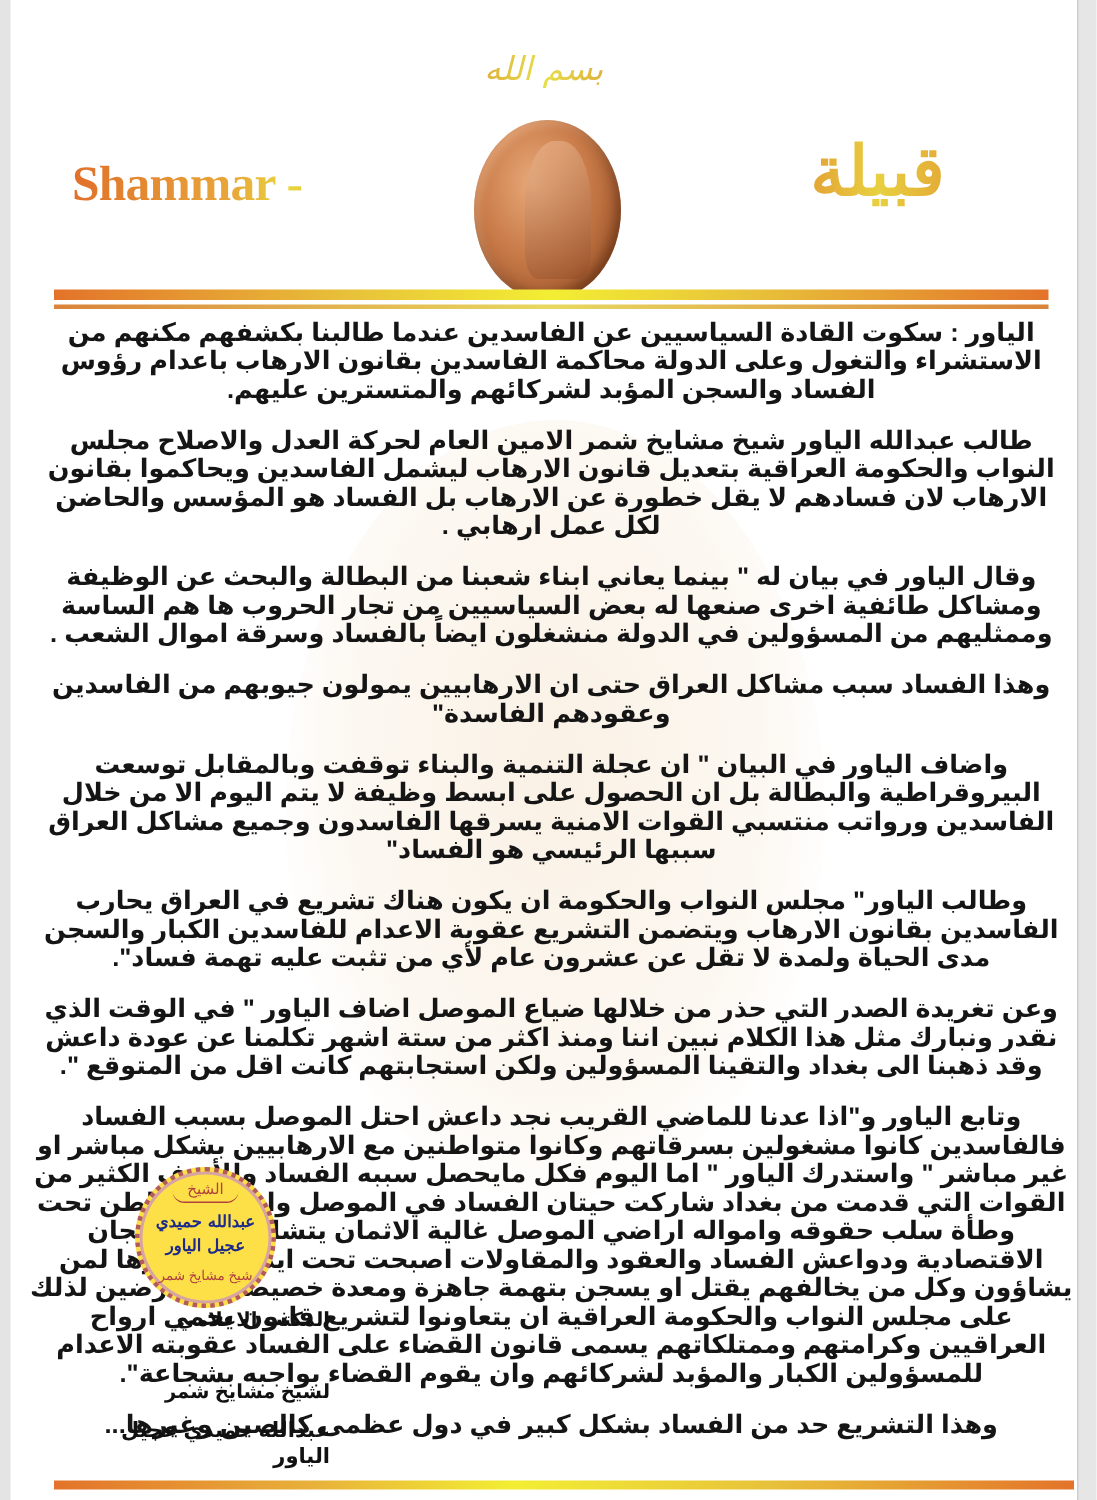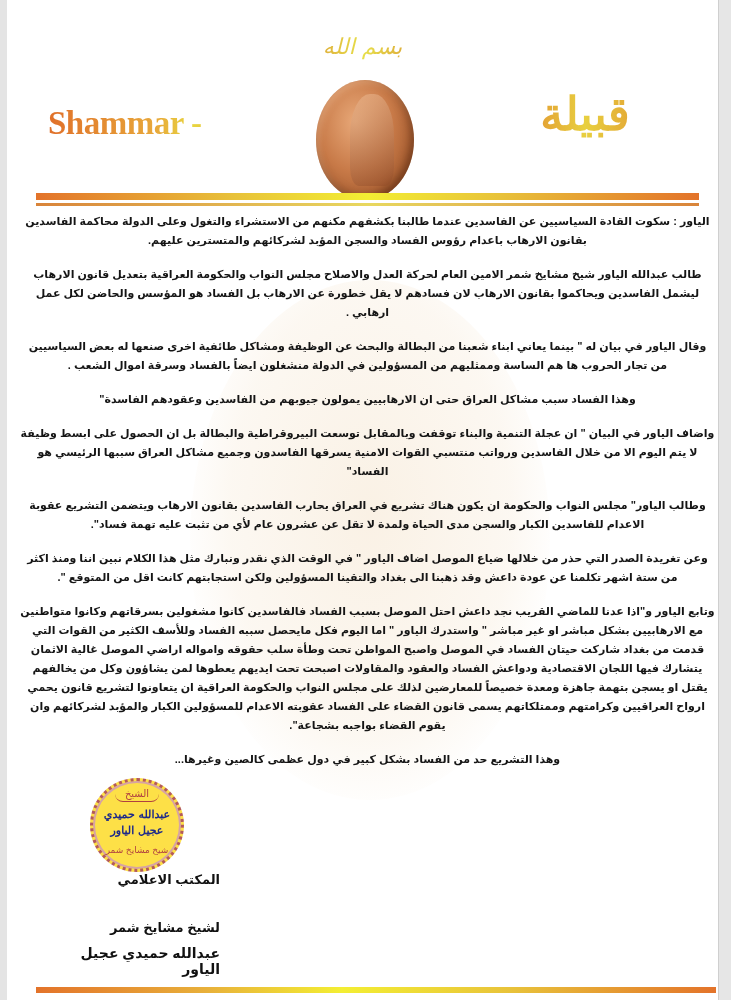--- a/index.html
+++ b/index.html
@@ -56,21 +56,21 @@
 
     .watermark {
       position: absolute; left: 190px; top: 280px; width: 360px; height: 520px;
       border-radius: 50%;
       background: radial-gradient(ellipse at 50% 45%, rgba(240,215,180,0.35) 0%, rgba(240,215,180,0.18) 55%, rgba(255,255,255,0) 75%);
     }
 
     .body-text {
       position: absolute; left: 20px; top: 212px; width: 695px;
       direction: rtl; text-align: center;
-      font-size: 11px; font-weight: bold; color: #151515;
+      font-size: 17px; font-weight: bold; color: #151515;
       line-height: 19px;
     }
     .body-text p { margin: 0 0 15px 0; }
 
     .sign-block { position: absolute; left: 40px; top: 778px; width: 180px; height: 200px; }
     .seal {
       position: absolute; left: 50px; top: 0; width: 88px; height: 88px;
       border-radius: 50%;
       border: 3px dotted #b35a5a;
       box-shadow: 0 0 0 2px #d7a3a3 inset;

